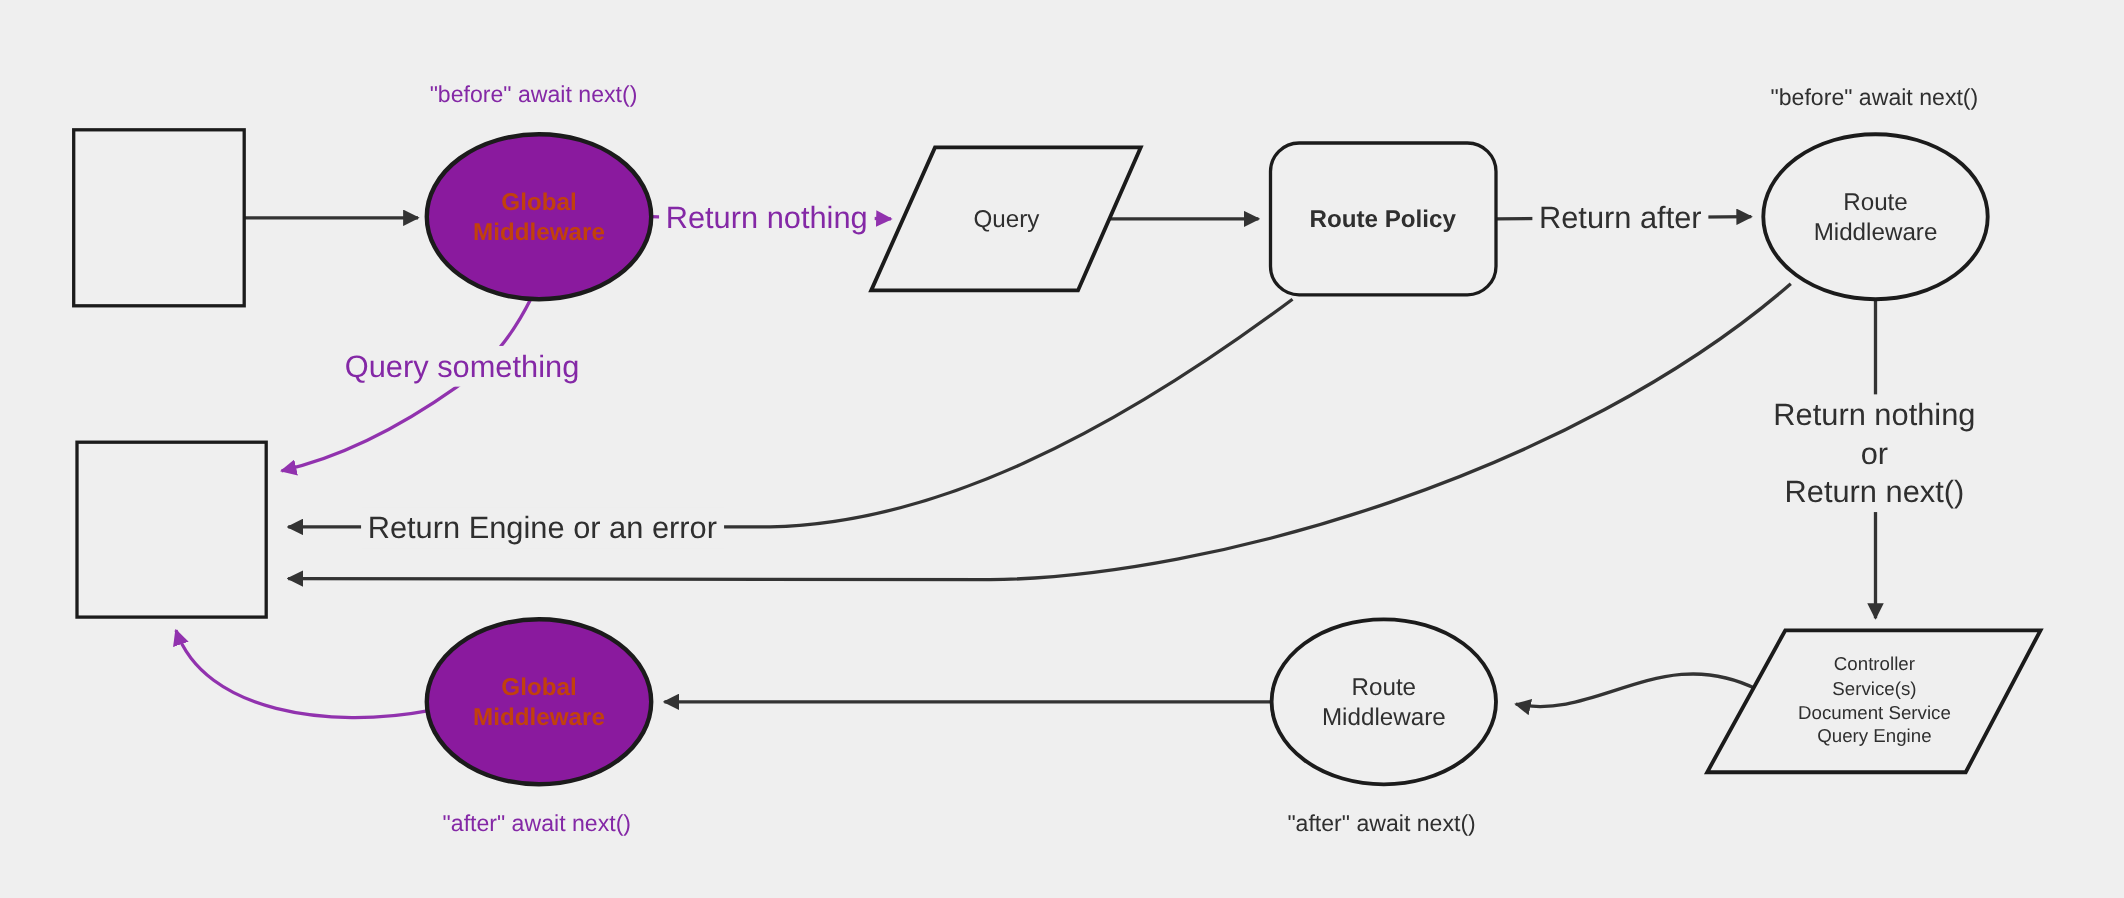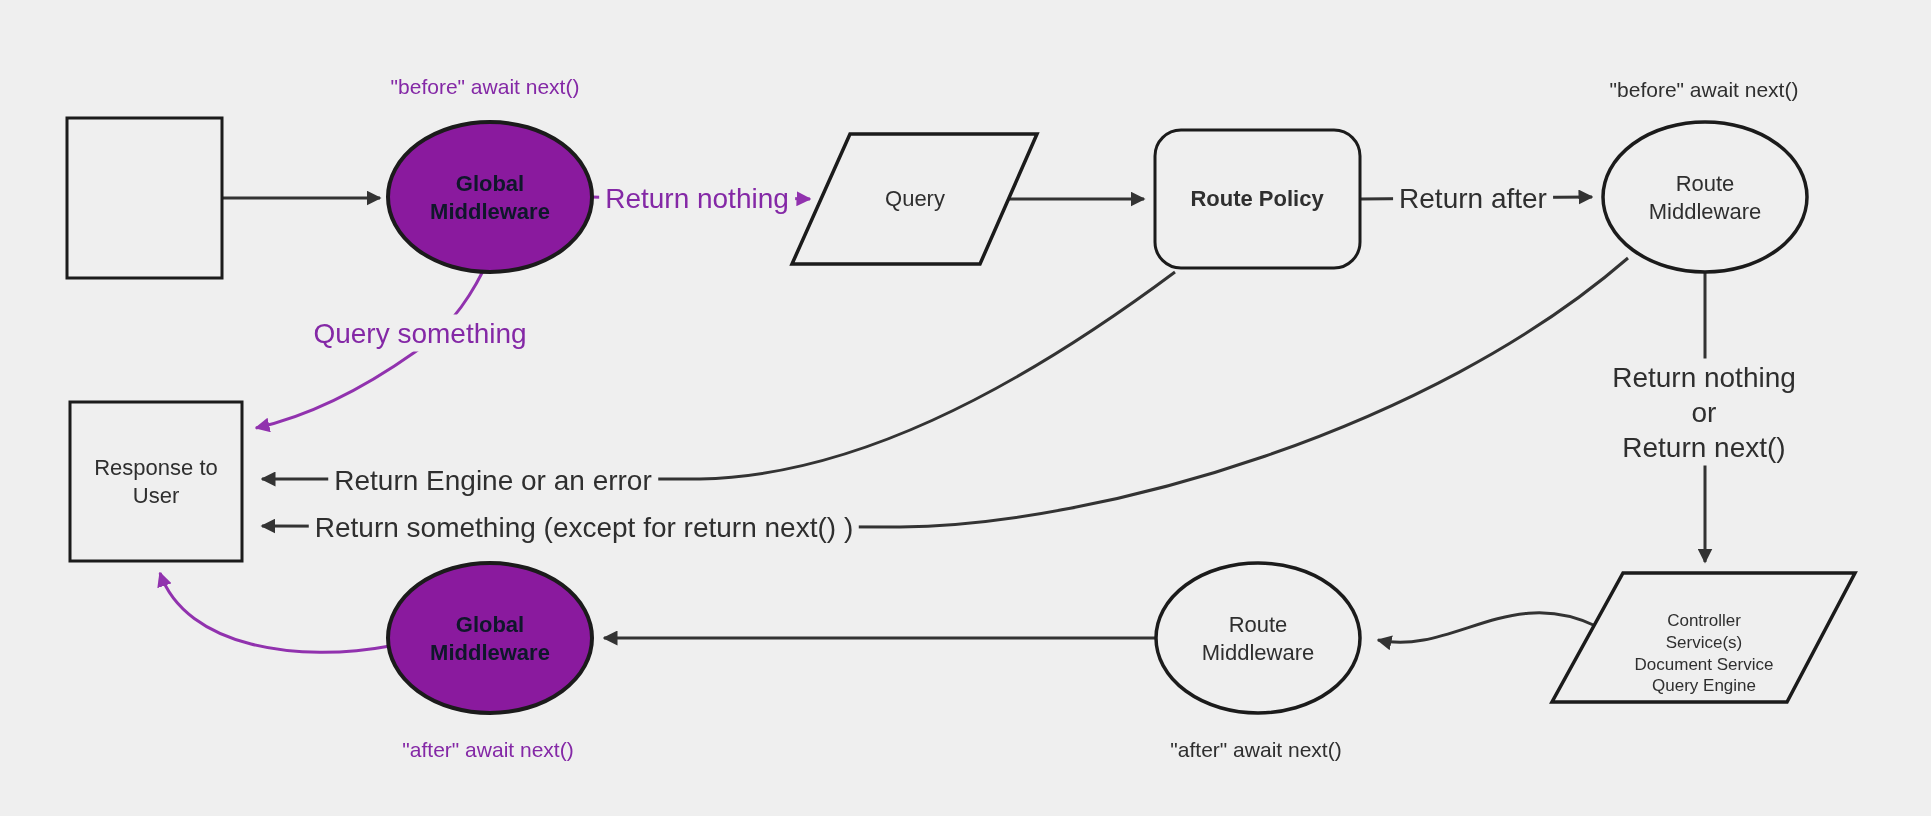--- a/index.html
+++ b/index.html
@@ -23,34 +23,33 @@
     font-size:28px;
     line-height:1.25;
     white-space:nowrap;
   }
   .node-label{
     font-size:22px;
     white-space:normal;
     width:150px;
   }
   .bold-white{
-    color:#0f172a;
+    color:#c2410c;
     font-weight:bold;
   }
   .purple-text{color:#8428a6;}
   .edge-label{
     background:#efefef;
     padding:1px 6px;
   }
   .preline{white-space:pre-line;}
   .small{
     font-size:17px;
     line-height:1.28;
     white-space:pre-line;
-    margin-top:16px;
   }
   .await-label{font-size:21px;}
 </style>
 </head>
 <body>
 
 <div class="canvas">
 
   <svg width="1931" height="816" viewBox="0 0 1931 816">
     <defs>
@@ -93,28 +92,26 @@
   <div class="lbl node-label bold-white" style="left:490px;top:197px;">Global Middleware</div>
   <div class="lbl node-label" style="left:915px;top:199px;">Query</div>
   <div class="lbl node-label" style="left:1257px;top:199px;width:180px;font-weight:bold;">Route Policy</div>
   <div class="lbl node-label" style="left:1705px;top:197px;">Route Middleware</div>
   <div class="lbl small" style="left:1704px;top:637px;">Controller
 Service(s)
 Document Service
 Query Engine</div>
   <div class="lbl node-label" style="left:1258px;top:638px;">Route Middleware</div>
   <div class="lbl node-label bold-white" style="left:490px;top:638px;">Global Middleware</div>
-  <div class="lbl node-label" style="left:156px;top:481px;width:140px;">Response to User</div>
 
   <div class="lbl await-label purple-text" style="left:485px;top:87px;">"before" await next()</div>
   <div class="lbl await-label" style="left:1704px;top:90px;">"before" await next()</div>
   <div class="lbl edge-label purple-text" style="left:697px;top:198px;">Return nothing</div>
   <div class="lbl edge-label" style="left:1473px;top:198px;">Return after</div>
   <div class="lbl edge-label preline" style="left:1704px;top:412px;">Return nothing
 or
 Return next()</div>
   <div class="lbl edge-label purple-text" style="left:420px;top:333px;">Query something</div>
   <div class="lbl edge-label" style="left:493px;top:480px;">Return Engine or an error</div>
-  <div class="lbl edge-label" style="left:584px;top:527px;">Return something (except for return next() )</div>
   <div class="lbl await-label purple-text" style="left:488px;top:750px;">"after" await next()</div>
   <div class="lbl await-label" style="left:1256px;top:750px;">"after" await next()</div>
 
 </div>
 
 </body></html>

